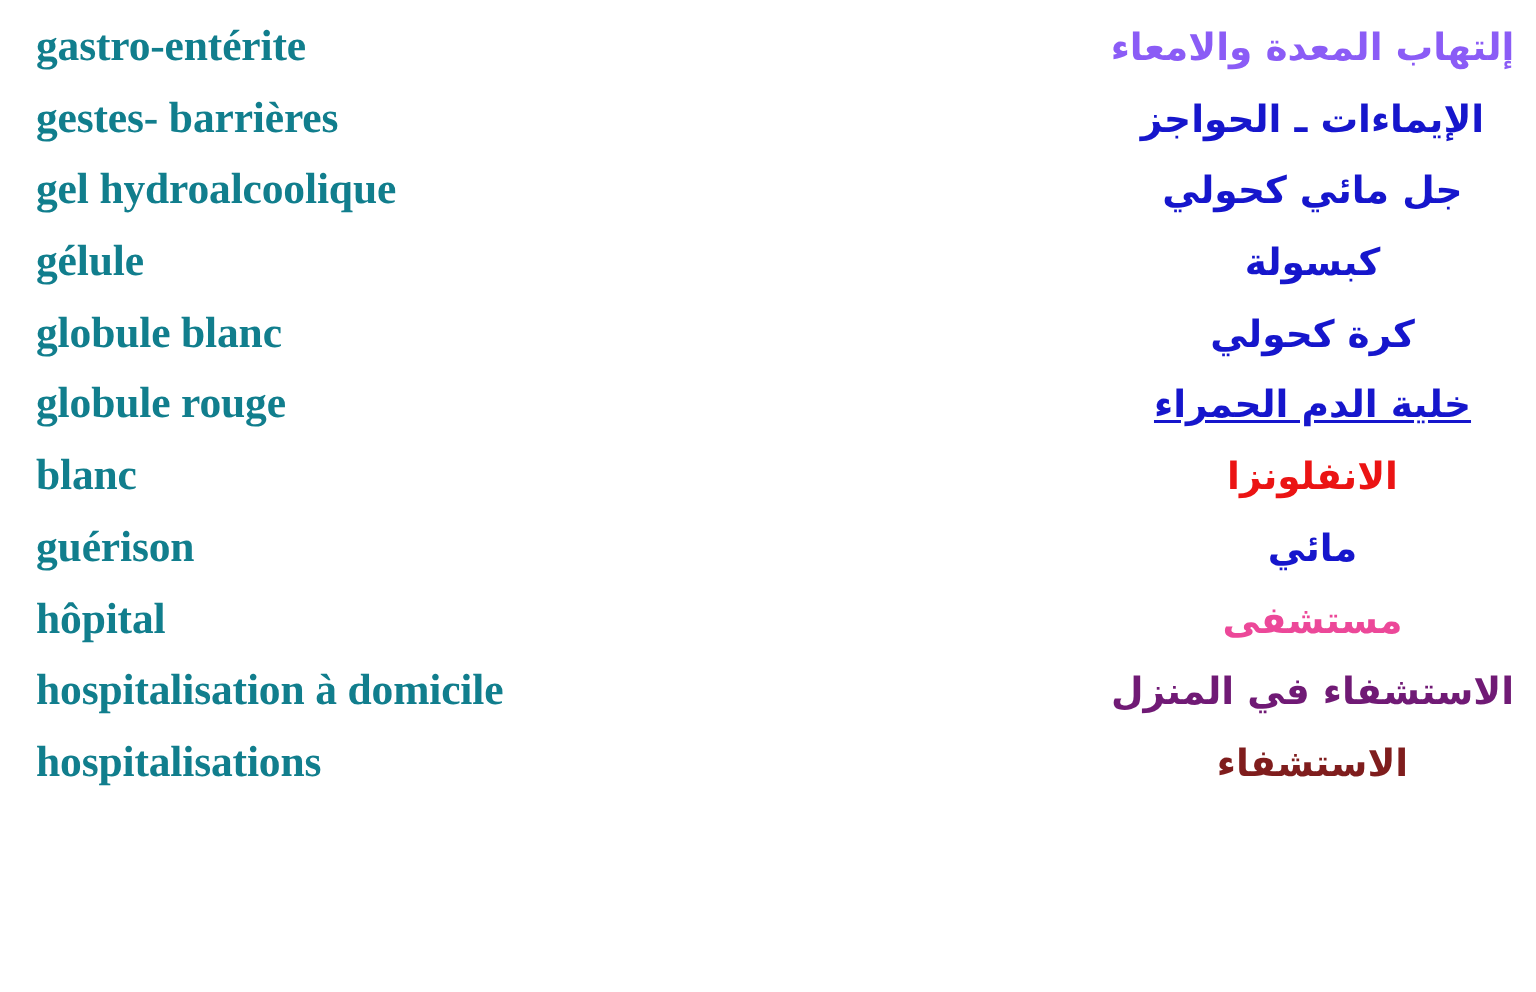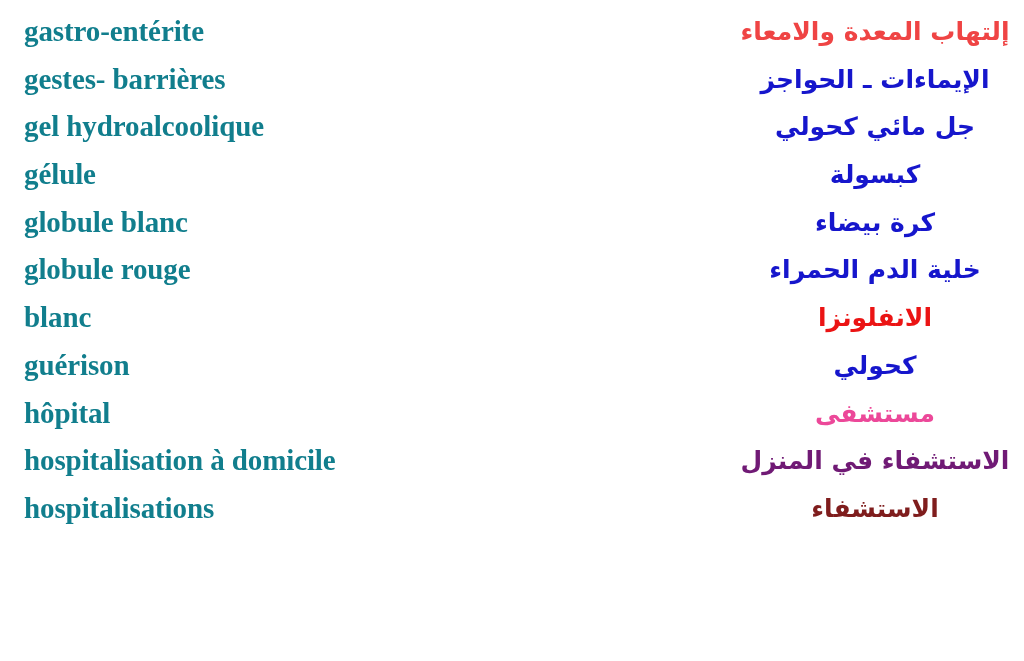--- a/index.html
+++ b/index.html
@@ -67,49 +67,49 @@
 
   
   .glossary-row:first-child { height: 48px; }
 </style>
 </head>
 <body>
 
 <div class="glossary">
     <div class="glossary-row">
       <span class="term-fr">gastro-entérite</span>
-      <span class="term-ar" dir="rtl" style="color: #ef4444;">إلتهاب المعدة والامعاء</span>
+      <span class="term-ar" dir="rtl" style="color: #8b5cf6;">إلتهاب المعدة والامعاء</span>
     </div>
     <div class="glossary-row">
       <span class="term-fr">gestes- barrières</span>
       <span class="term-ar" dir="rtl" style="color: rgb(22, 22, 204);">الإيماءات ـ الحواجز</span>
     </div>
     <div class="glossary-row">
       <span class="term-fr">gel hydroalcoolique</span>
       <span class="term-ar" dir="rtl" style="color: rgb(22, 22, 204);">جل مائي كحولي</span>
     </div>
     <div class="glossary-row">
       <span class="term-fr">gélule</span>
       <span class="term-ar" dir="rtl" style="color: rgb(22, 22, 204);">كبسولة</span>
     </div>
     <div class="glossary-row">
       <span class="term-fr">globule blanc</span>
-      <span class="term-ar" dir="rtl" style="color: rgb(22, 22, 204);">كرة بيضاء</span>
+      <span class="term-ar" dir="rtl" style="color: rgb(22, 22, 204);">كرة كحولي</span>
     </div>
     <div class="glossary-row">
       <span class="term-fr">globule rouge</span>
-      <span class="term-ar" dir="rtl" style="color: rgb(22, 22, 204);">خلية الدم الحمراء</span>
+      <span class="term-ar" dir="rtl" style="color: rgb(22, 22, 204); text-decoration: underline;">خلية الدم الحمراء</span>
     </div>
     <div class="glossary-row">
       <span class="term-fr">blanc</span>
       <span class="term-ar" dir="rtl" style="color: rgb(235, 20, 20);">الانفلونزا</span>
     </div>
     <div class="glossary-row">
       <span class="term-fr">guérison</span>
-      <span class="term-ar" dir="rtl" style="color: rgb(22, 22, 204);">كحولي</span>
+      <span class="term-ar" dir="rtl" style="color: rgb(22, 22, 204);">مائي</span>
     </div>
     <div class="glossary-row">
       <span class="term-fr">hôpital</span>
       <span class="term-ar" dir="rtl" style="color: #ec4899;">مستشفى</span>
     </div>
     <div class="glossary-row">
       <span class="term-fr">hospitalisation à domicile</span>
       <span class="term-ar" dir="rtl" style="color: #701a75;">الاستشفاء في المنزل</span>
     </div>
     <div class="glossary-row">

